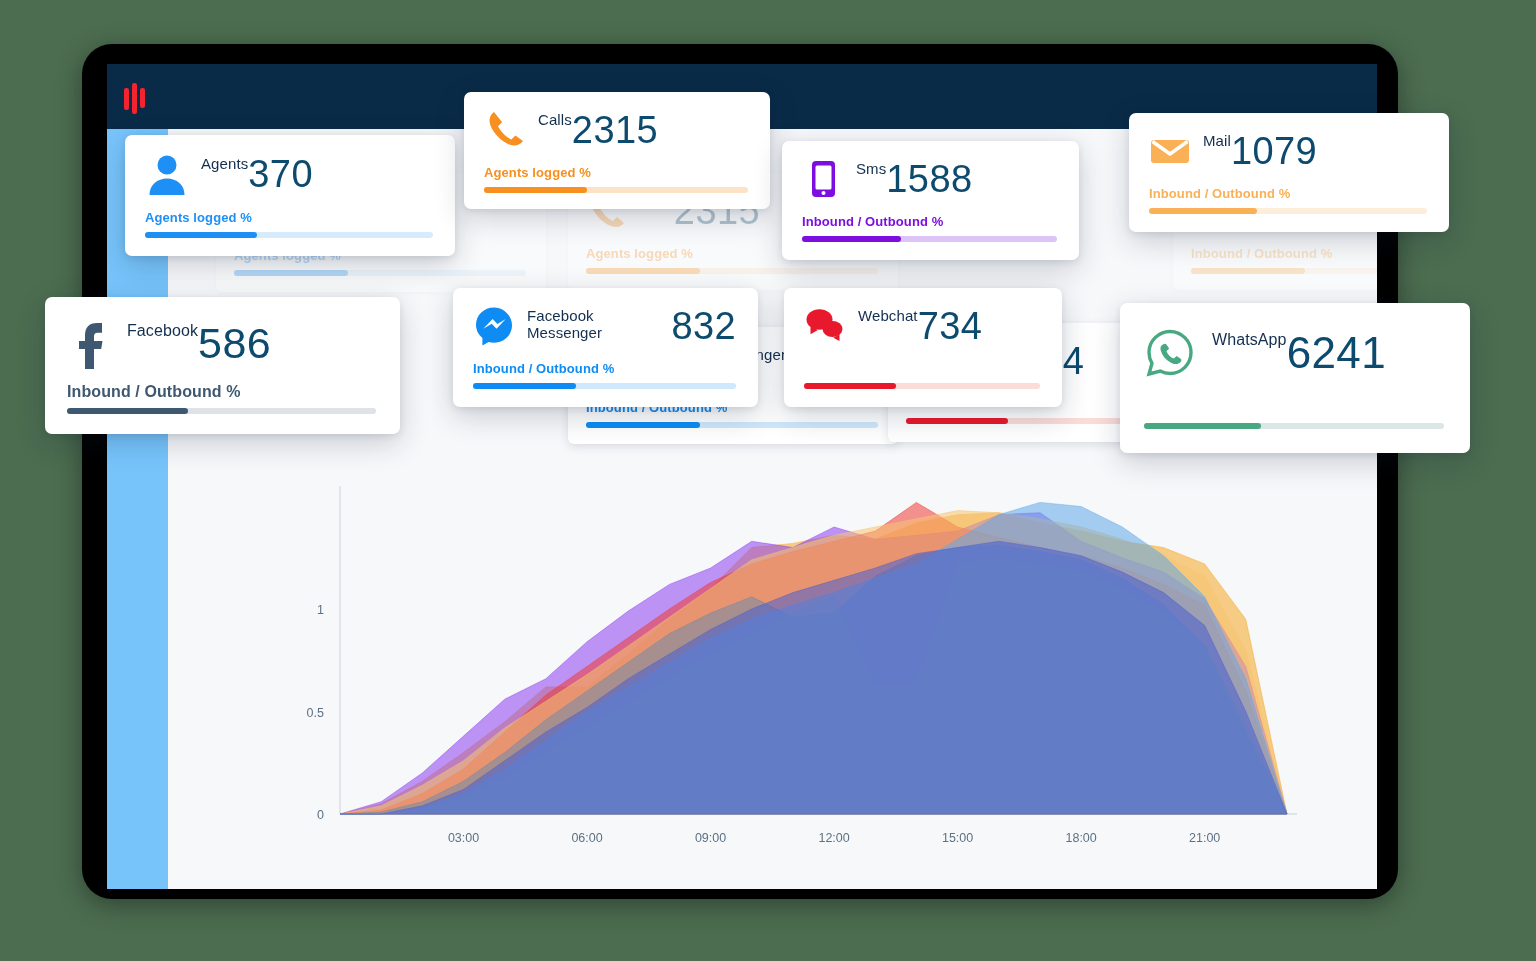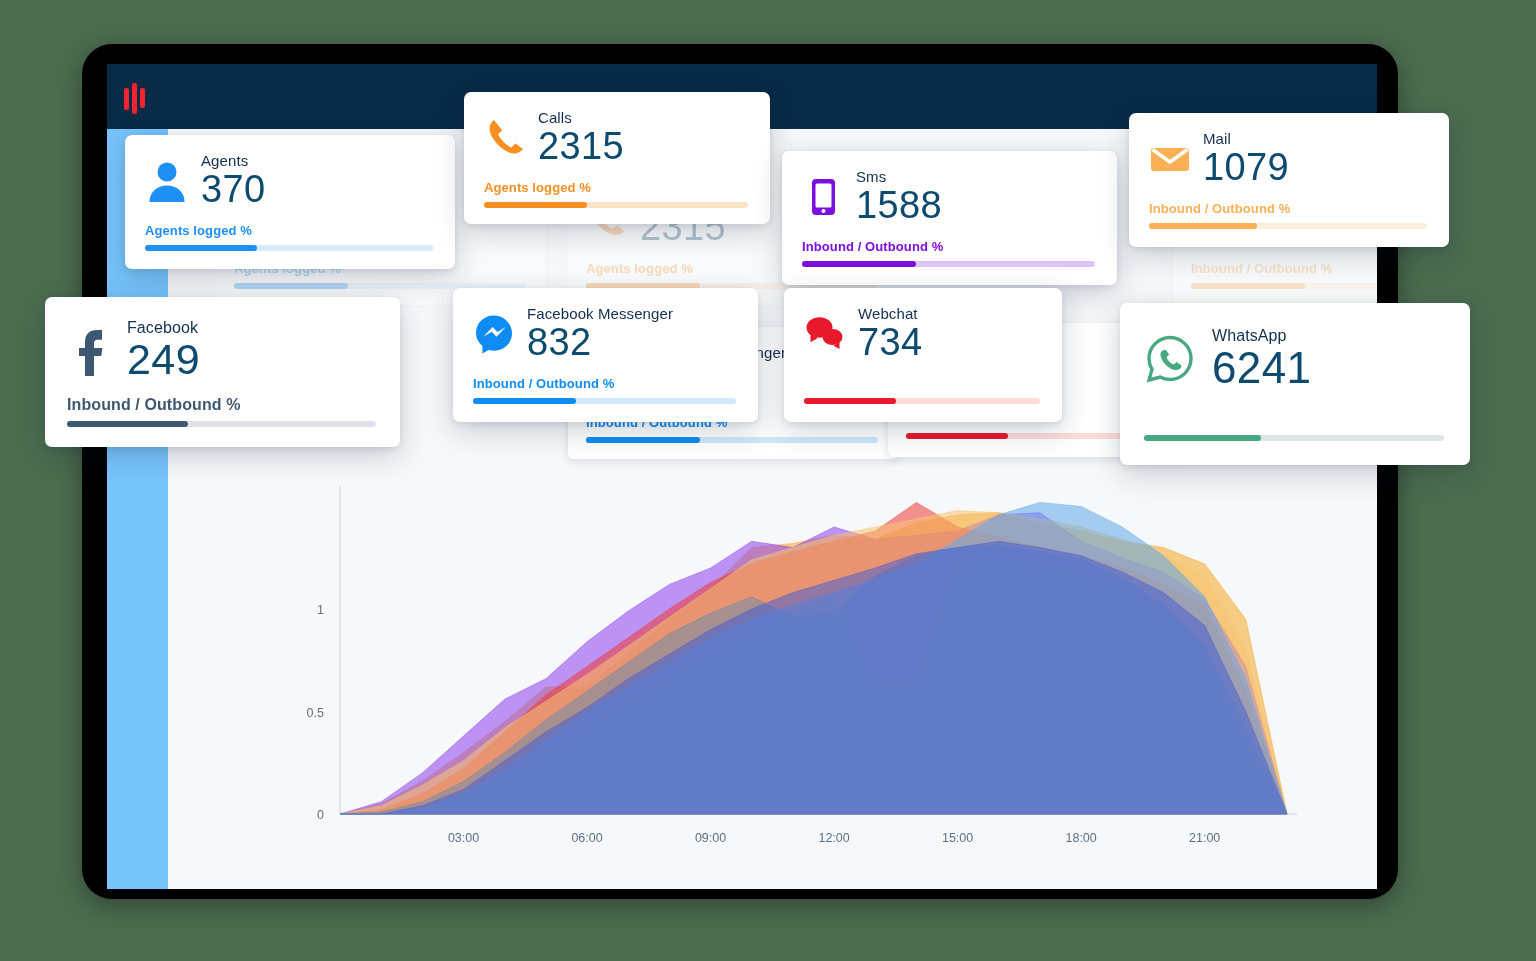--- a/index.html
+++ b/index.html
@@ -52,21 +52,21 @@
 
   
   .card {
     background: #ffffff;
     border-radius: 6px;
     box-shadow: 0 3px 10px rgba(26,42,68,.13);
     padding: 17px 20px 16px 18px;
   }
   .card-head { display: flex; align-items: center; gap: 12px; }
   .card-icon { flex: 0 0 auto; display: flex; align-items: center; justify-content: center; }
-  .card-texts { display: flex; flex-direction: column; justify-content: space-between; }
+  .card-texts { display: flex; justify-content: space-between; }
   .card-label {
     font-size: 15px; color: #132f4f; letter-spacing: .1px;
     line-height: 1.15; margin-bottom: 1px;
   }
   .card-value {
     font-size: 38px; color: #0c4a6e; font-weight: 400;
     line-height: 1.02; letter-spacing: .4px;
   }
   .bar-label { font-size: 13px; font-weight: 700; margin: 14px 0 7px; letter-spacing: .1px; }
   .bar-track { height: 6px; border-radius: 4px; width: 100%; position: relative; }
@@ -298,21 +298,21 @@
         <div class="card-label">Calls</div>
         <div class="card-value">2315</div>
       </div>
     </div>
     <div class="bar-label" style="color:#f79021">Agents logged %</div>
     <div class="bar-track" style="background:#fde3c6">
       <div class="bar-fill" style="background:#f79021;width:39%"></div>
     </div>
   </div>
 
-  <div class="float" style="left:782px;top:151px;width:335px;">
+  <div class="float" style="left:782px;top:141px;width:297px;">
     <div class="card-head">
       <div class="card-icon">
         <svg class="ic-generic" viewBox="0 0 42 42">
             <rect x="10" y="3" width="23" height="36" rx="4" fill="#7d0ee0"></rect>
             <rect x="13.5" y="7.5" width="16" height="24" rx="1.5" fill="#fff"></rect>
             <circle cx="21.5" cy="35" r="2" fill="#fff"></circle>
           </svg>
       </div>
       <div class="card-texts">
         <div class="card-label">Sms</div>
@@ -346,21 +346,21 @@
 
   <div class="float" style="left:45px;top:297px;width:355px;padding:22px 24px 20px 22px;">
     <div class="card-head" style="gap:14px;">
       <div class="card-icon">
         <svg width="46" height="50" viewBox="0 0 46 50">
             <path d="M30 4c-8 0-12 4.6-12 12.2V22h-6v8h6v20h9V30h7.2l1.3-8H27v-4.4c0-2.6.9-3.9 3.6-3.9H35V4z" fill="#3f5871"></path>
           </svg>
       </div>
       <div class="card-texts">
         <div class="card-label" style="font-size:16px">Facebook</div>
-        <div class="card-value" style="font-size:43px">249</div>
+        <div class="card-value" style="font-size:43px">586</div>
       </div>
     </div>
     <div class="bar-label" style="color:#3f5871;font-size:16px">Inbound / Outbound %</div>
     <div class="bar-track" style="background:#dfe3e8">
       <div class="bar-fill" style="background:#3f5871;width:39%"></div>
     </div>
   </div>
 
   <div class="float" style="left:453px;top:288px;width:305px;">
     <div class="card-head">

